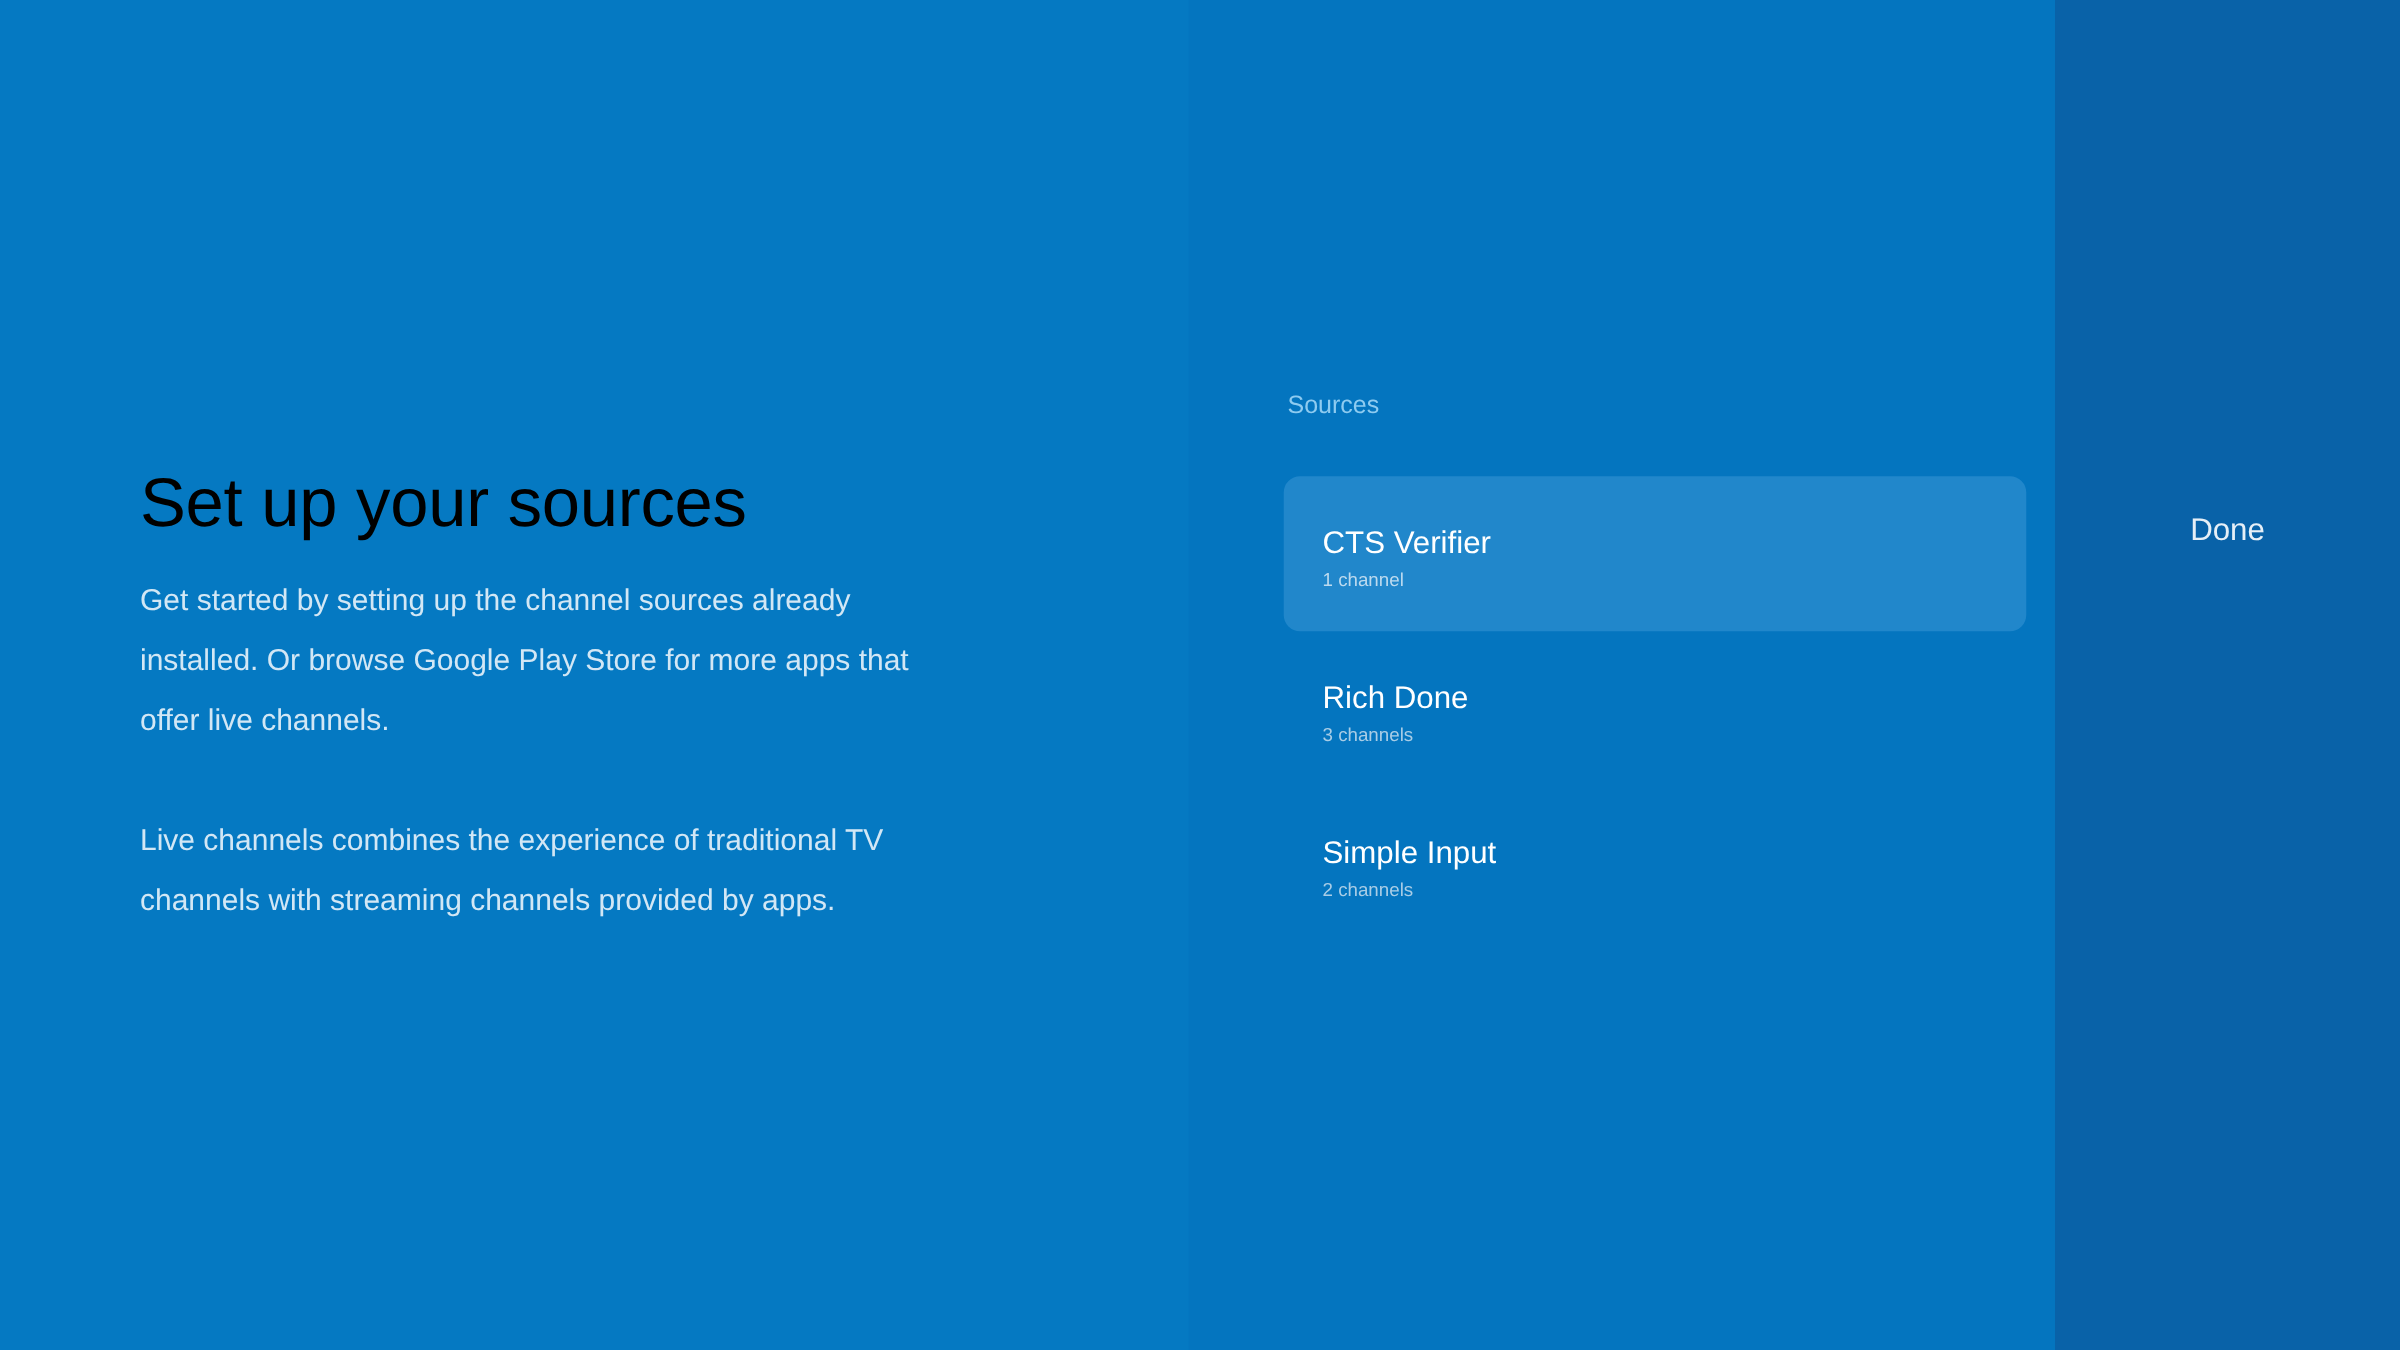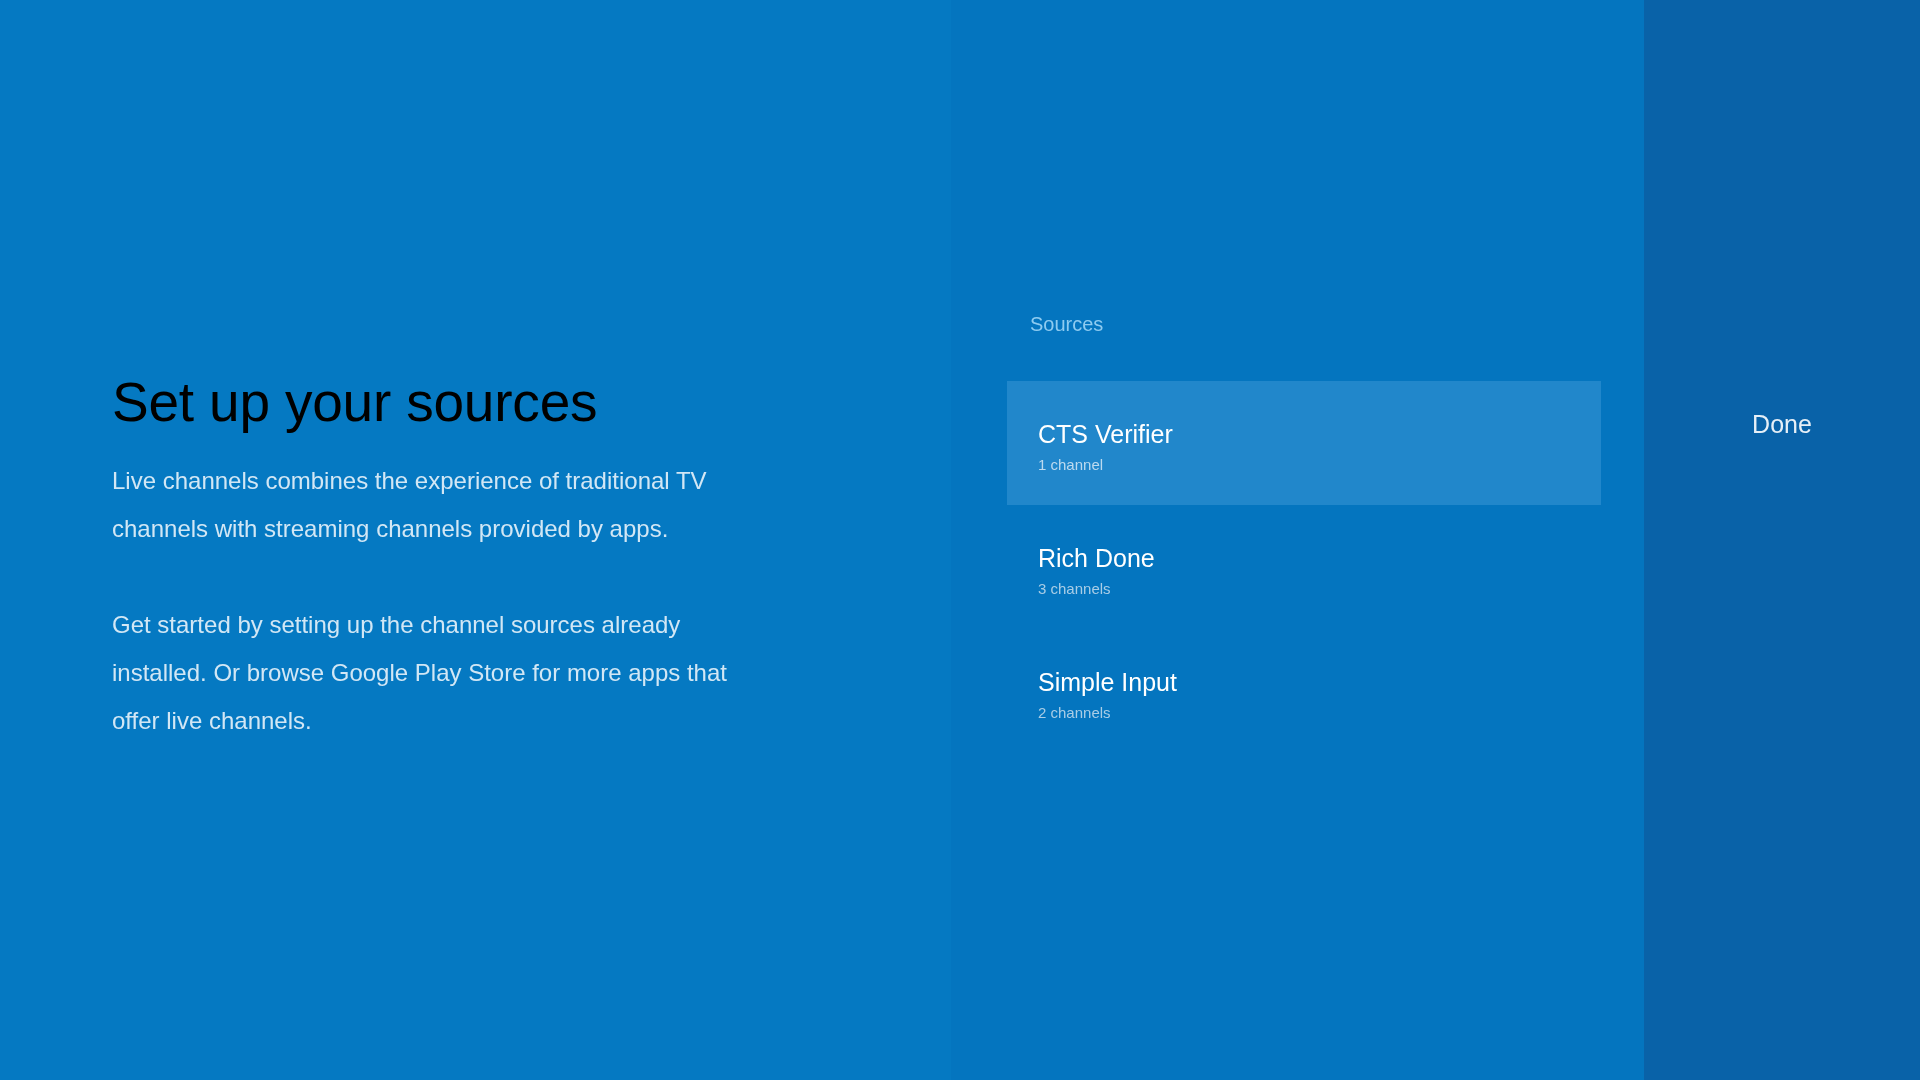--- a/index.html
+++ b/index.html
@@ -90,24 +90,24 @@
     position: absolute;
     left: 0;
     top: 381px;
     width: 693px;
   }
 
   .source-item {
     position: relative;
     box-sizing: border-box;
     width: 594px;
-    margin-left: 56px;
+    margin-left: 76px;
     padding: 38px 0 12px 31px;
     height: 124px;
-    border-radius: 0;
+    border-radius: 13px;
     background: transparent;
   }
   .source-item.is-focused {
     background: #2187cb;
   }
   .source-name {
     font-size: 25px;
     font-weight: 400;
     line-height: 30px;
     color: #ffffff;
@@ -147,22 +147,22 @@
   }
 </style>
 </head>
 <body>
 
 <div id="screen">
 
   <section class="panel-intro">
     <div class="intro-body">
       <h1 class="intro-title">Set up your sources</h1>
+      <p class="intro-paragraph">Get started by setting up the channel sources already installed. Or browse Google Play Store for more apps that offer live channels.</p>
       <p class="intro-paragraph">Live channels combines the experience of traditional TV channels with streaming channels provided by apps.</p>
-      <p class="intro-paragraph">Get started by setting up the channel sources already installed. Or browse Google Play Store for more apps that offer live channels.</p>
     </div>
   </section>
 
   <section class="panel-sources">
     <div class="sources-header">Sources</div>
 
     <div class="source-list">
 
       <div class="source-item is-focused">
         <div class="source-name">CTS Verifier</div>

